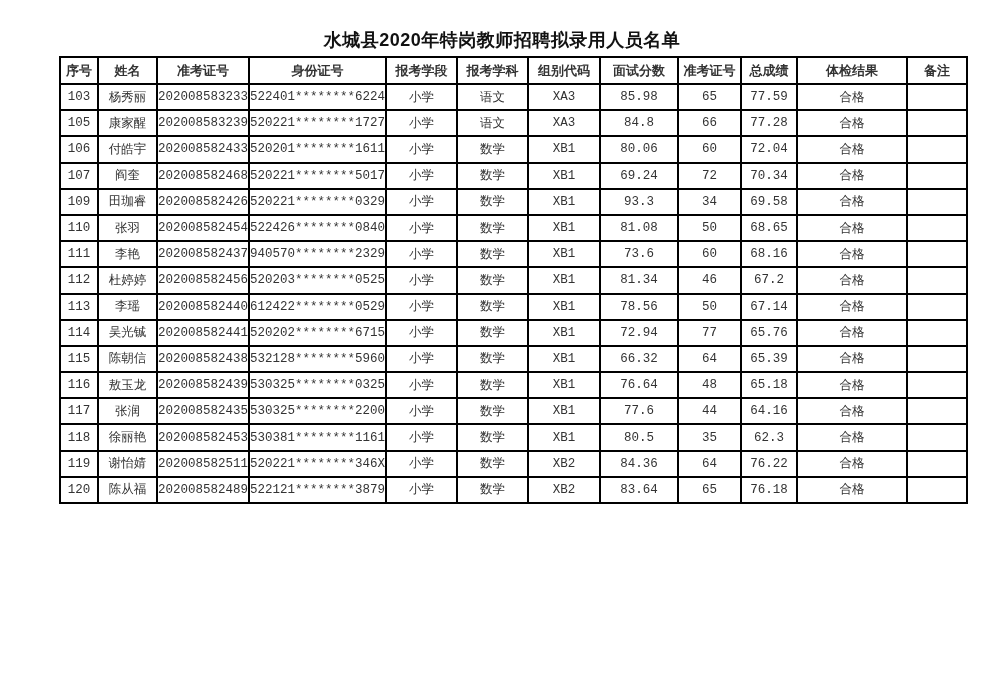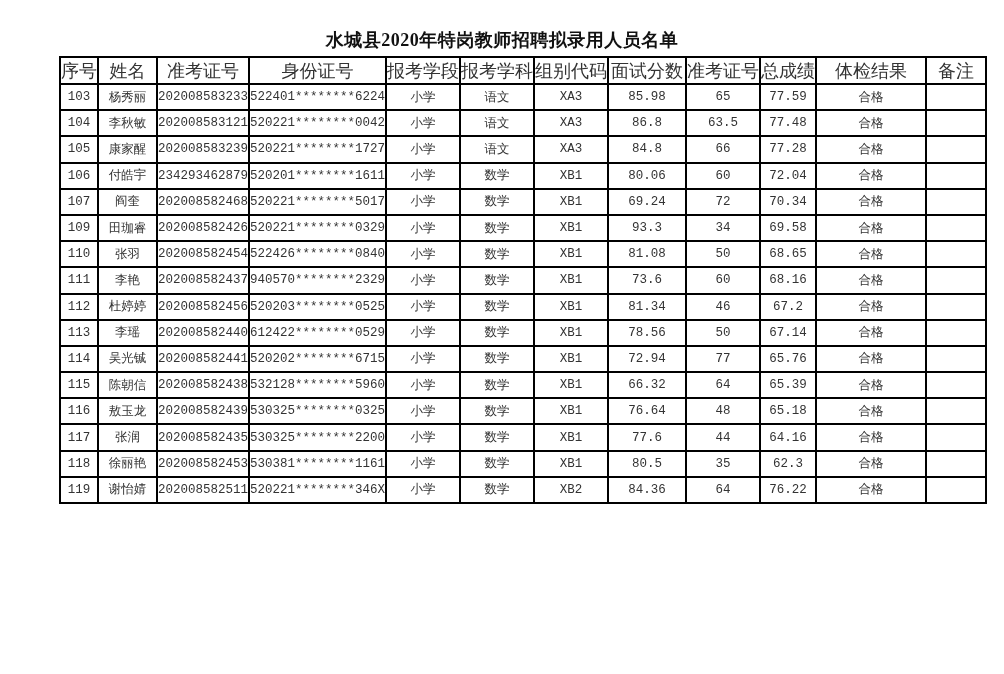--- a/index.html
+++ b/index.html
@@ -1,24 +1,24 @@
 <!DOCTYPE html>
 <html><head>
 <meta charset="utf-8">
 <style>
   html, body { margin:0; padding:0; background:#ffffff; }
   body { width:1004px; height:674px; position:relative; overflow:hidden;
          font-family: "DejaVu Serif", "Liberation Serif", serif; color:#222; }
   .title { position:absolute; top:28px; left:0; width:1004px; text-align:center;
-           font-family:Liberation Serif, serif; font-size:18px; font-weight:bold; color:#111; letter-spacing:0.5px; }
+           font-family:Liberation Sans, sans-serif; font-size:18px; font-weight:bold; color:#111; letter-spacing:0.5px; }
   table.roster { position:absolute; left:59px; top:56px; border-collapse:collapse;
                  border:2.5px solid #000; table-layout:fixed; }
   table.roster th, table.roster td { border:2px solid #000; text-align:center; padding:0;
                  height:24.2px; font-size:12.5px; white-space:nowrap; overflow:hidden; }
-  table.roster th { font-weight:normal; font-size:18px; color:#333; height:25px; }
+  table.roster th { font-weight:bold; font-size:13px; color:#333; height:25px; }
   table.roster td { color:#333; }
   td.num { font-family:"Liberation Mono","DejaVu Sans Mono",monospace; font-size:12.5px; }
 </style>
 </head>
 <body>
 
 <div class="title">水城县2020年特岗教师招聘拟录用人员名单</div>
 
 <table class="roster">
   <colgroup>
@@ -60,51 +60,37 @@
         <td>小学</td>
         <td>语文</td>
         <td class="num">XA3</td>
         <td class="num">85.98</td>
         <td class="num">65</td>
         <td class="num">77.59</td>
         <td>合格</td>
         <td></td>
       </tr>
       <tr>
-        <td class="num">104</td>
-        <td>李秋敏</td>
-        <td class="num">202008583121</td>
-        <td class="num">520221********0042</td>
-        <td>小学</td>
-        <td>语文</td>
-        <td class="num">XA3</td>
-        <td class="num">86.8</td>
-        <td class="num">63.5</td>
-        <td class="num">77.48</td>
-        <td>合格</td>
-        <td></td>
-      </tr>
-      <tr>
         <td class="num">105</td>
         <td>康家醒</td>
         <td class="num">202008583239</td>
         <td class="num">520221********1727</td>
         <td>小学</td>
         <td>语文</td>
         <td class="num">XA3</td>
         <td class="num">84.8</td>
         <td class="num">66</td>
         <td class="num">77.28</td>
         <td>合格</td>
         <td></td>
       </tr>
       <tr>
         <td class="num">106</td>
         <td>付皓宇</td>
-        <td class="num">234293462879</td>
+        <td class="num">202008582433</td>
         <td class="num">520201********1611</td>
         <td>小学</td>
         <td>数学</td>
         <td class="num">XB1</td>
         <td class="num">80.06</td>
         <td class="num">60</td>
         <td class="num">72.04</td>
         <td>合格</td>
         <td></td>
       </tr>
@@ -269,14 +255,28 @@
         <td class="num">520221********346X</td>
         <td>小学</td>
         <td>数学</td>
         <td class="num">XB2</td>
         <td class="num">84.36</td>
         <td class="num">64</td>
         <td class="num">76.22</td>
         <td>合格</td>
         <td></td>
       </tr>
+      <tr>
+        <td class="num">120</td>
+        <td>陈从福</td>
+        <td class="num">202008582489</td>
+        <td class="num">522121********3879</td>
+        <td>小学</td>
+        <td>数学</td>
+        <td class="num">XB2</td>
+        <td class="num">83.64</td>
+        <td class="num">65</td>
+        <td class="num">76.18</td>
+        <td>合格</td>
+        <td></td>
+      </tr>
     </tbody>
 </table>
 
 </body></html>

